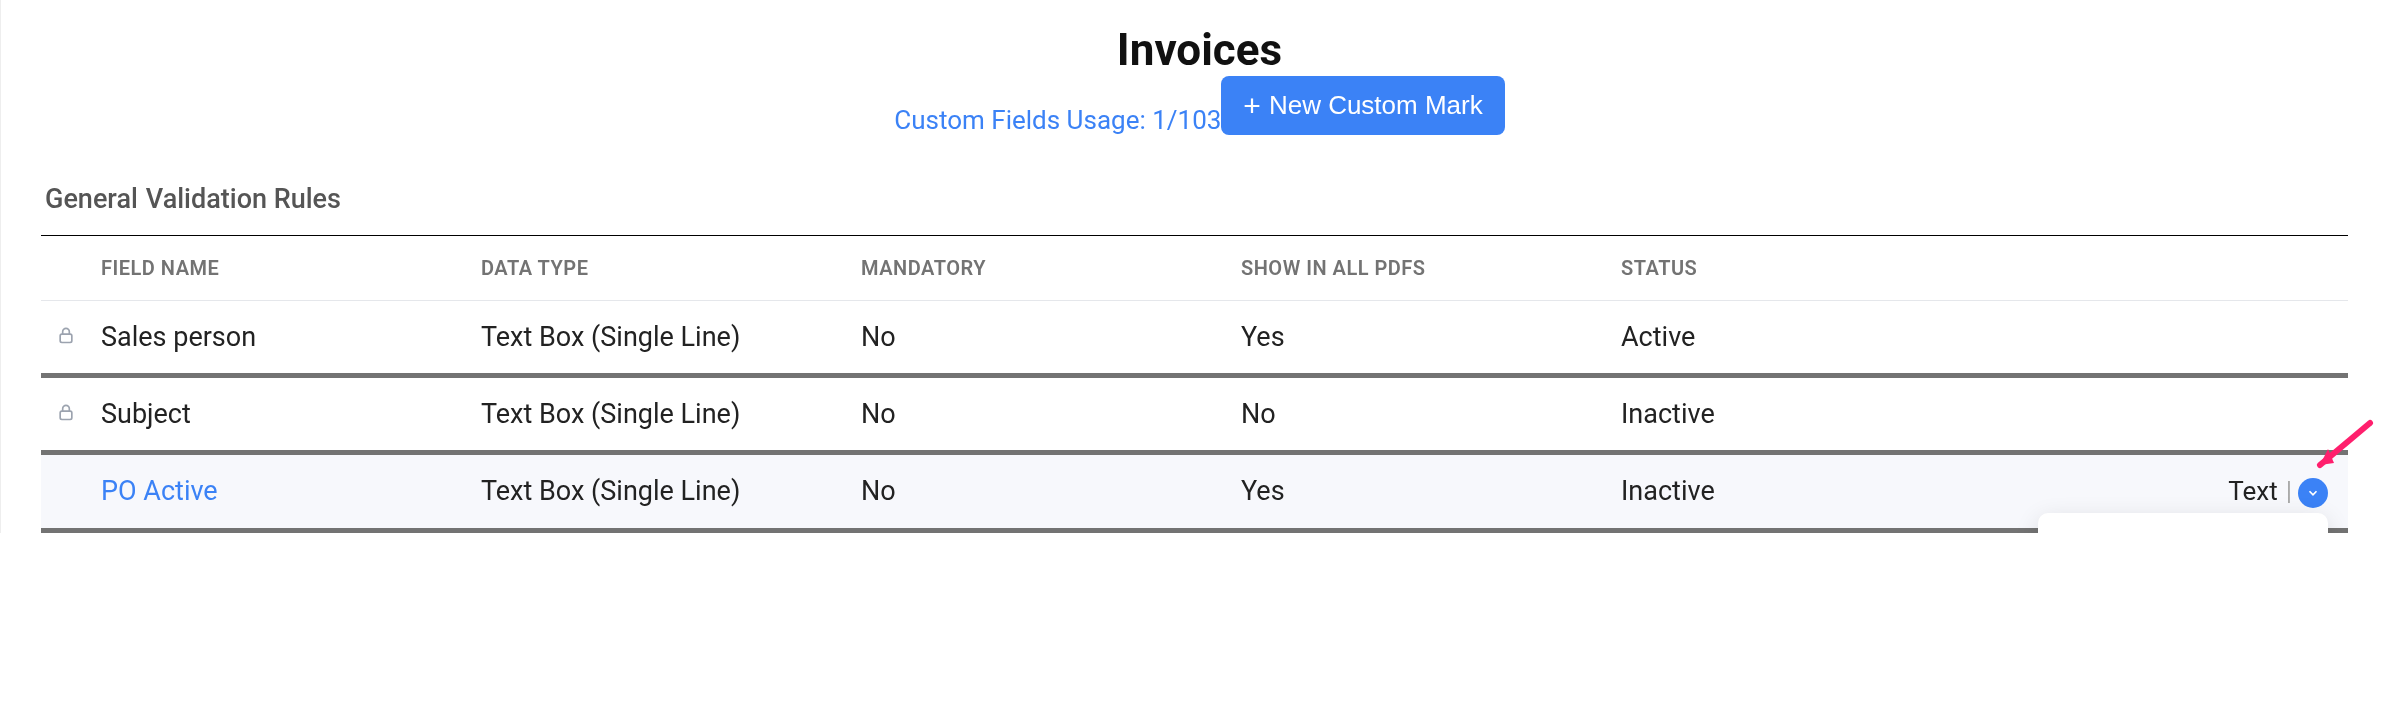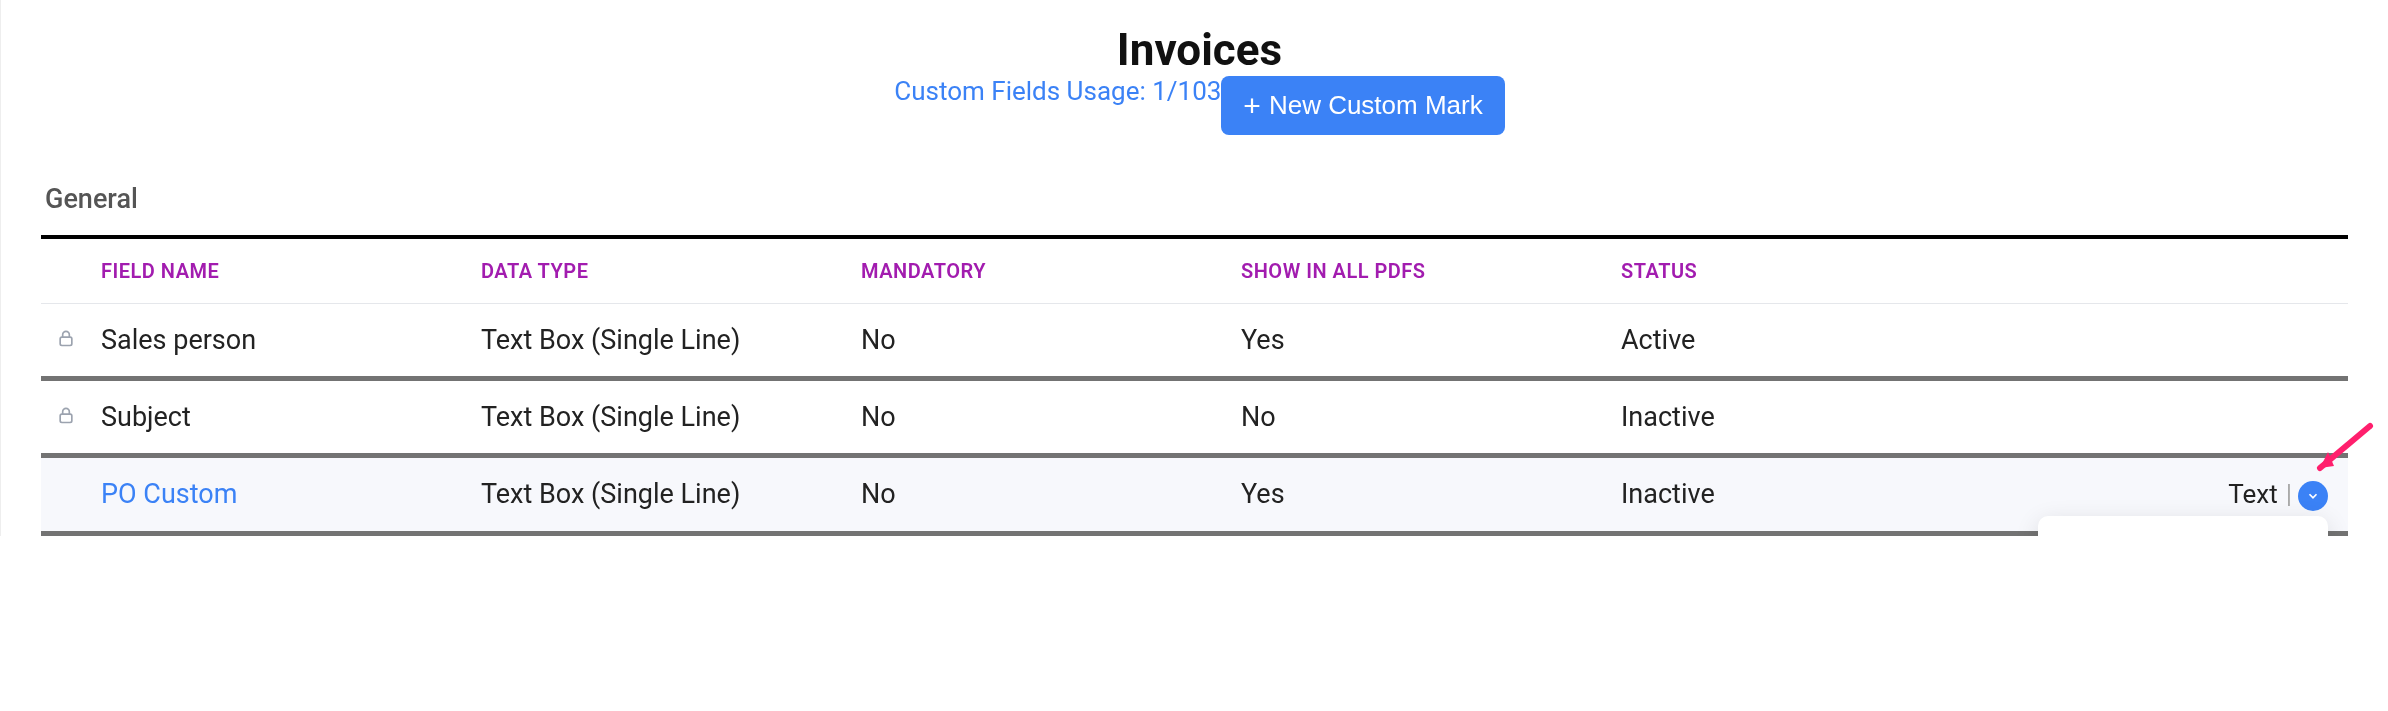--- a/index.html
+++ b/index.html
@@ -20,21 +20,21 @@
     padding: 24px 0 30px 10px;
     flex-direction: column;
   }
   .title {
     font-size: 44px;
     font-weight: 700;
     color: #111;
   }
   .header-right {
     display: flex;
-    align-items: flex-start;
+    align-items: flex-end;
   }
   .usage-link {
     color: #3b82f6;
     font-size: 26px;
     cursor: pointer;
   }
   .new-btn {
     background: #3b82f6;
     color: #fff;
     border: none;
@@ -45,21 +45,21 @@
     align-items: center;
     gap: 8px;
     cursor: pointer;
   }
   .plus-icon {
     font-size: 30px;
     line-height: 1;
   }
   .tabs {
     display: flex;
-    border-bottom: 4px solid #000000;
+    border-bottom: 1px solid #000000;
     padding: 0 0 0 0;
   }
   .tab {
     font-size: 27px;
     color: #555;
     padding: 18px 4px;
     cursor: pointer;
     border-bottom: 3px solid transparent;
     margin-bottom: -1px;
     font-weight: 500;
@@ -70,21 +70,21 @@
     border-bottom-color: #3b82f6;
   }
   .table {
     width: 100%;
     border-collapse: collapse;
   }
   .table thead th {
     text-align: left;
     font-size: 20px;
     font-weight: 600;
-    color: #a21caf;
+    color: #737373;
     padding: 20px 10px;
     letter-spacing: 0.5px;
     border-bottom: 1px solid #e5e7eb;
     text-transform: uppercase;
   }
   .table td {
     font-size: 27px;
     color: #222;
     padding: 20px 10px;
     border-bottom: 5px solid #737373;
@@ -196,20 +196,21 @@
       <span class="usage-link">Custom Fields Usage: 1/103</span>
       <button class="new-btn">
         <span class="plus-icon">+</span>
         <span>New Custom Mark</span>
       </button>
     </div>
   </div>
 
   <div class="tabs" id="tabs-container">
       <div class="tab">General</div>
+      <div class="tab">Validation Rules</div>
     </div>
 
   <table class="table">
     <colgroup>
       <col class="c-lock">
         <col class="c-name">
         <col class="c-type">
         <col class="c-mand">
         <col class="c-pdf">
         <col class="c-stat">
@@ -246,21 +247,21 @@
               </svg></span></td>
           <td><span>Subject</span></td>
           <td>Text Box (Single Line)</td>
           <td>No</td>
           <td>No</td>
           <td>Inactive</td>
           <td class="row-actions"></td>
         </tr>
         <tr class="hovered">
           <td class="lock-cell"></td>
-          <td><span class="link-text">PO Custom</span></td>
+          <td><span class="link-text">PO Active</span></td>
           <td>Text Box (Single Line)</td>
           <td>No</td>
           <td>Yes</td>
           <td>Inactive</td>
           <td class="row-actions"><span class="edit-link">Text</span><span class="sep">|</span><span class="dd-btn">
               <svg viewBox="0 0 24 24">
                 <polyline points="6 9 12 15 18 9"></polyline>
               </svg>
             </span><div class="arrow-annot"><svg viewBox="0 0 80 70">
                 <defs></defs>

